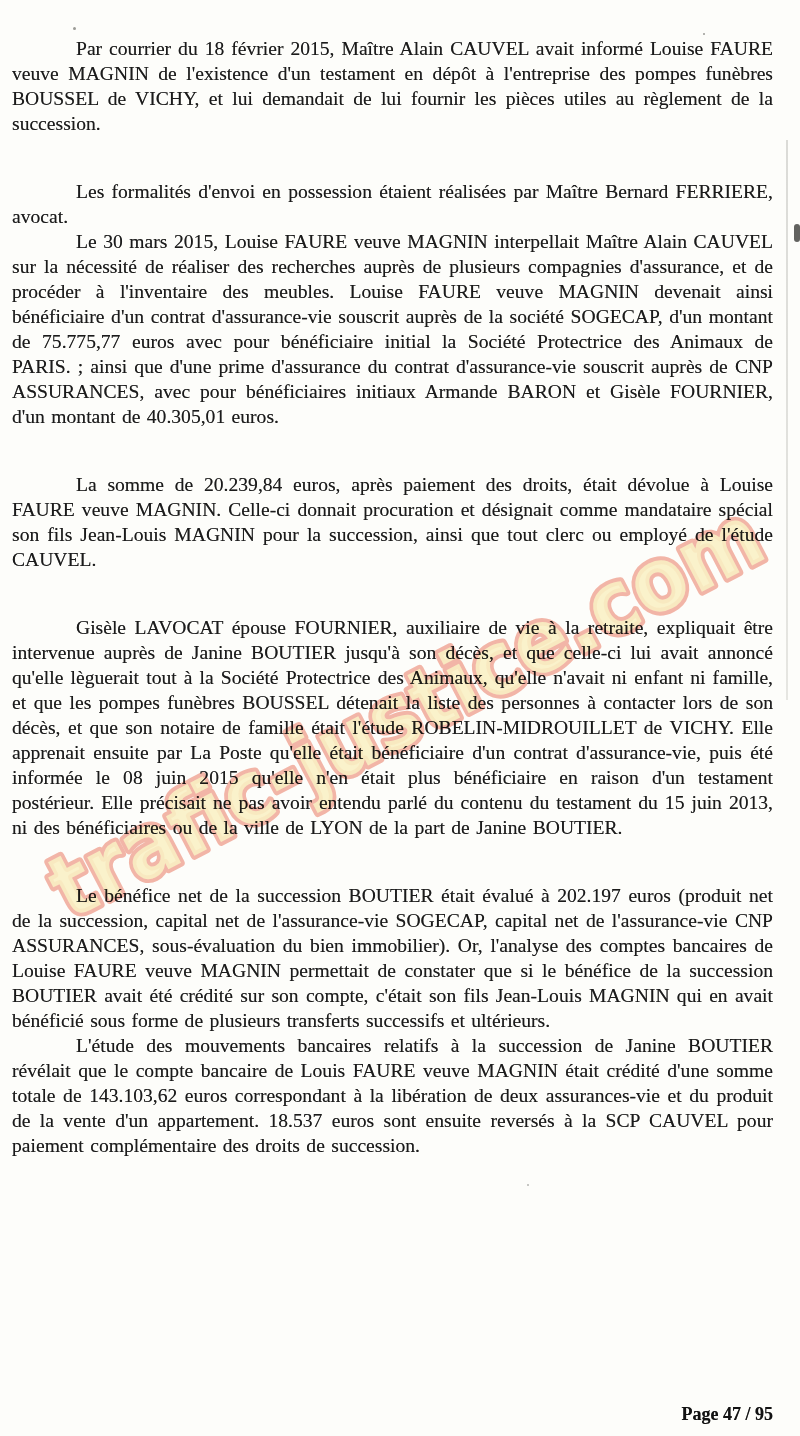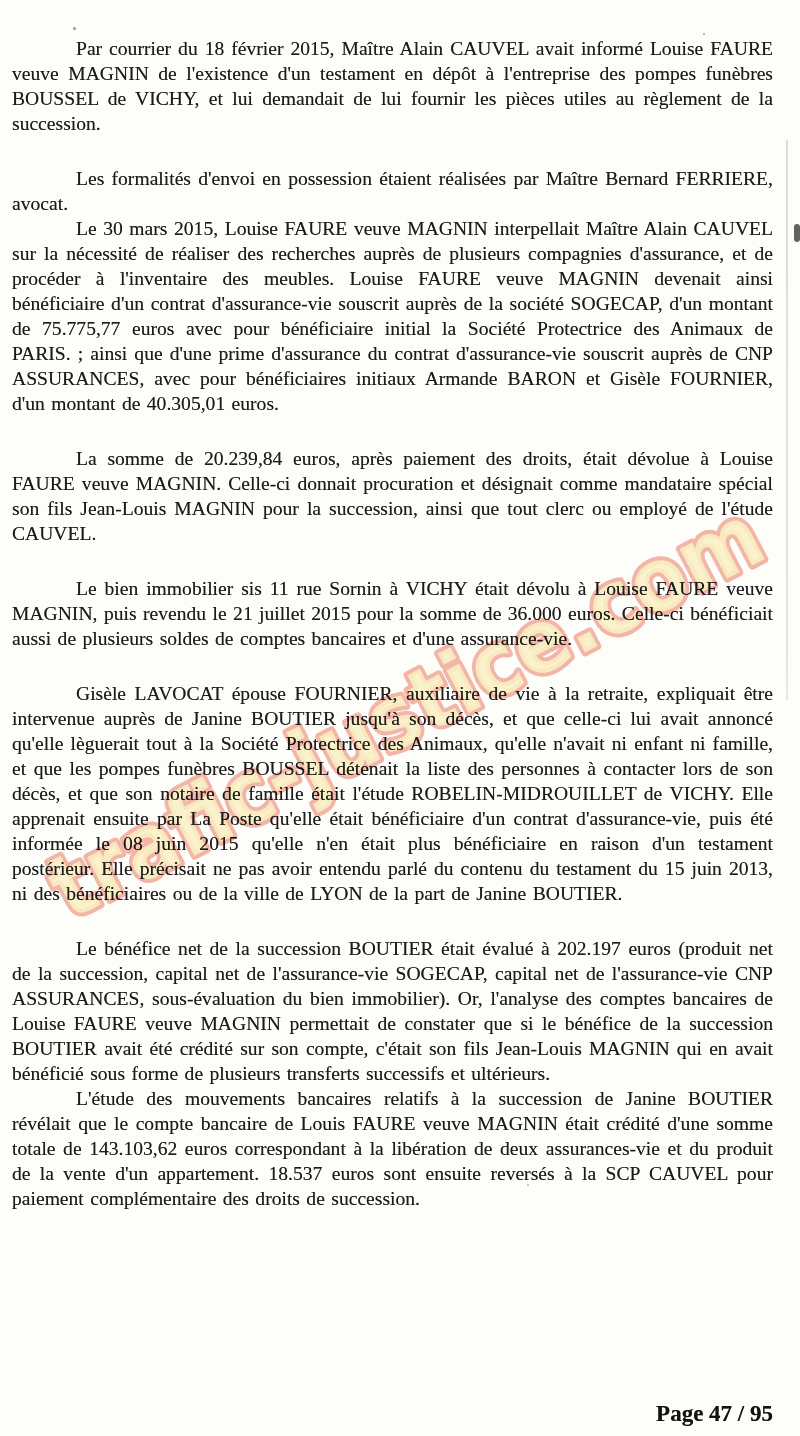--- a/index.html
+++ b/index.html
@@ -28,26 +28,26 @@
     line-height: 25px;
     text-align: justify;
     word-spacing: 1.5px;
     text-shadow: 0 0 0.5px rgba(25,25,25,0.55);
     z-index: 1;
   }
   .content p {
     margin: 0;
     text-indent: 64px;
   }
-  .content p.gap { margin-top: 30px; }
+  .content p.gap { margin-top: 43px; }
   .footer {
     position: absolute;
     top: 1402px;
     right: 27px;
-    font-size: 23px;
+    font-size: 18px;
     line-height: 24px;
     font-weight: bold;
     color: #121212;
     text-shadow: 0 0 0.5px rgba(25,25,25,0.6);
     z-index: 1;
   }
   .watermark {
     position: absolute;
     left: -15px;
     top: 480px;
@@ -84,21 +84,20 @@
 </head>
 <body>
 
 <div class="page">
 
   <div class="content">
     <p class="para">Par courrier du 18 février 2015, Maître Alain CAUVEL avait informé Louise FAURE veuve MAGNIN de l'existence d'un testament en dépôt à l'entreprise des pompes funèbres BOUSSEL de VICHY, et lui demandait de lui fournir les pièces utiles au règlement de la succession.</p>
     <p class="para gap">Les formalités d'envoi en possession étaient réalisées par Maître Bernard FERRIERE, avocat.</p>
     <p class="para">Le 30 mars 2015, Louise FAURE veuve MAGNIN interpellait Maître Alain CAUVEL sur la nécessité de réaliser des recherches auprès de plusieurs compagnies d'assurance, et de procéder à l'inventaire des meubles. Louise FAURE veuve MAGNIN devenait ainsi bénéficiaire d'un contrat d'assurance-vie souscrit auprès de la société SOGECAP, d'un montant de 75.775,77 euros avec pour bénéficiaire initial la Société Protectrice des Animaux de PARIS. ; ainsi que d'une prime d'assurance du contrat d'assurance-vie souscrit auprès de CNP ASSURANCES, avec pour bénéficiaires initiaux Armande BARON et Gisèle FOURNIER, d'un montant de 40.305,01 euros.</p>
     <p class="para gap">La somme de 20.239,84 euros, après paiement des droits, était dévolue à Louise FAURE veuve MAGNIN. Celle-ci donnait procuration et désignait comme mandataire spécial son fils Jean-Louis MAGNIN pour la succession, ainsi que tout clerc ou employé de l'étude CAUVEL.</p>
-    <p class="para gap">Le bien immobilier sis 11 rue Sornin à VICHY était dévolu à Louise FAURE veuve MAGNIN, puis revendu le 21 juillet 2015 pour la somme de 36.000 euros. Celle-ci bénéficiait aussi de plusieurs soldes de comptes bancaires et d'une assurance-vie.</p>
     <p class="para gap">Gisèle LAVOCAT épouse FOURNIER, auxiliaire de vie à la retraite, expliquait être intervenue auprès de Janine BOUTIER jusqu'à son décès, et que celle-ci lui avait annoncé qu'elle lèguerait tout à la Société Protectrice des Animaux, qu'elle n'avait ni enfant ni famille, et que les pompes funèbres BOUSSEL détenait la liste des personnes à contacter lors de son décès, et que son notaire de famille était l'étude ROBELIN-MIDROUILLET de VICHY. Elle apprenait ensuite par La Poste qu'elle était bénéficiaire d'un contrat d'assurance-vie, puis été informée le 08 juin 2015 qu'elle n'en était plus bénéficiaire en raison d'un testament postérieur. Elle précisait ne pas avoir entendu parlé du contenu du testament du 15 juin 2013, ni des bénéficiaires ou de la ville de LYON de la part de Janine BOUTIER.</p>
     <p class="para gap">Le bénéfice net de la succession BOUTIER était évalué à 202.197 euros (produit net de la succession, capital net de l'assurance-vie SOGECAP, capital net de l'assurance-vie CNP ASSURANCES, sous-évaluation du bien immobilier). Or, l'analyse des comptes bancaires de Louise FAURE veuve MAGNIN permettait de constater que si le bénéfice de la succession BOUTIER avait été crédité sur son compte, c'était son fils Jean-Louis MAGNIN qui en avait bénéficié sous forme de plusieurs transferts successifs et ultérieurs.</p>
     <p class="para">L'étude des mouvements bancaires relatifs à la succession de Janine BOUTIER révélait que le compte bancaire de Louis FAURE veuve MAGNIN était crédité d'une somme totale de 143.103,62 euros correspondant à la libération de deux assurances-vie et du produit de la vente d'un appartement. 18.537 euros sont ensuite reversés à la SCP CAUVEL pour paiement complémentaire des droits de succession.</p>
   </div>
 
   <svg class="watermark" width="840" height="460" viewBox="0 0 840 460" aria-hidden="true">
     <text x="420" y="262" text-anchor="middle" textLength="790" lengthAdjust="spacingAndGlyphs" font-family="DejaVu Sans, sans-serif" font-weight="bold" font-size="88" paint-order="stroke" stroke-linejoin="round" fill="#fcf2c8" fill-opacity="0.88" stroke="#e96f58" stroke-opacity="0.5" stroke-width="8">trafic-justice.com</text>
   </svg>
 
   <div class="scan-edge"></div>

